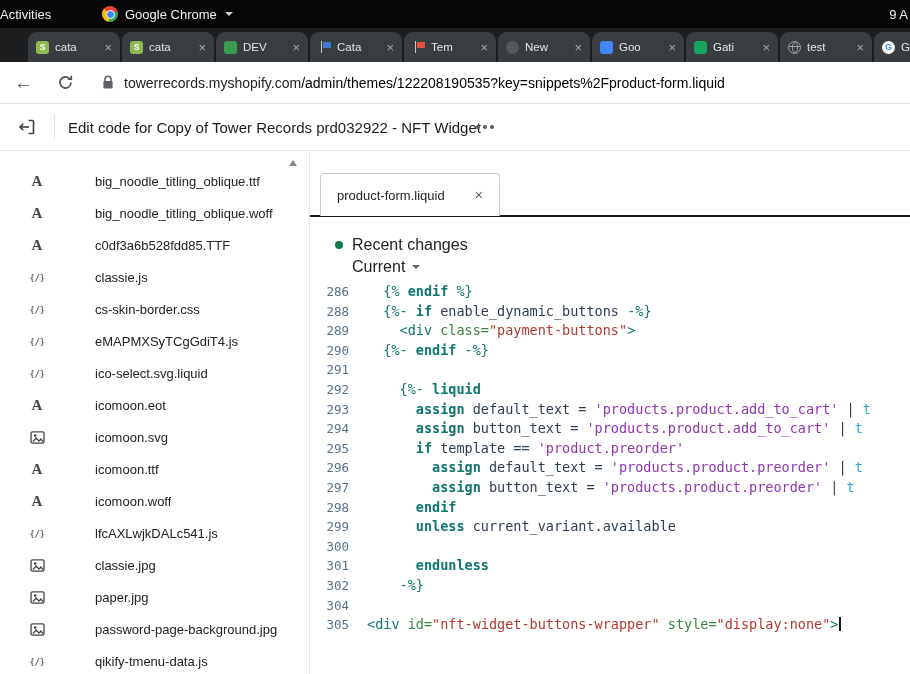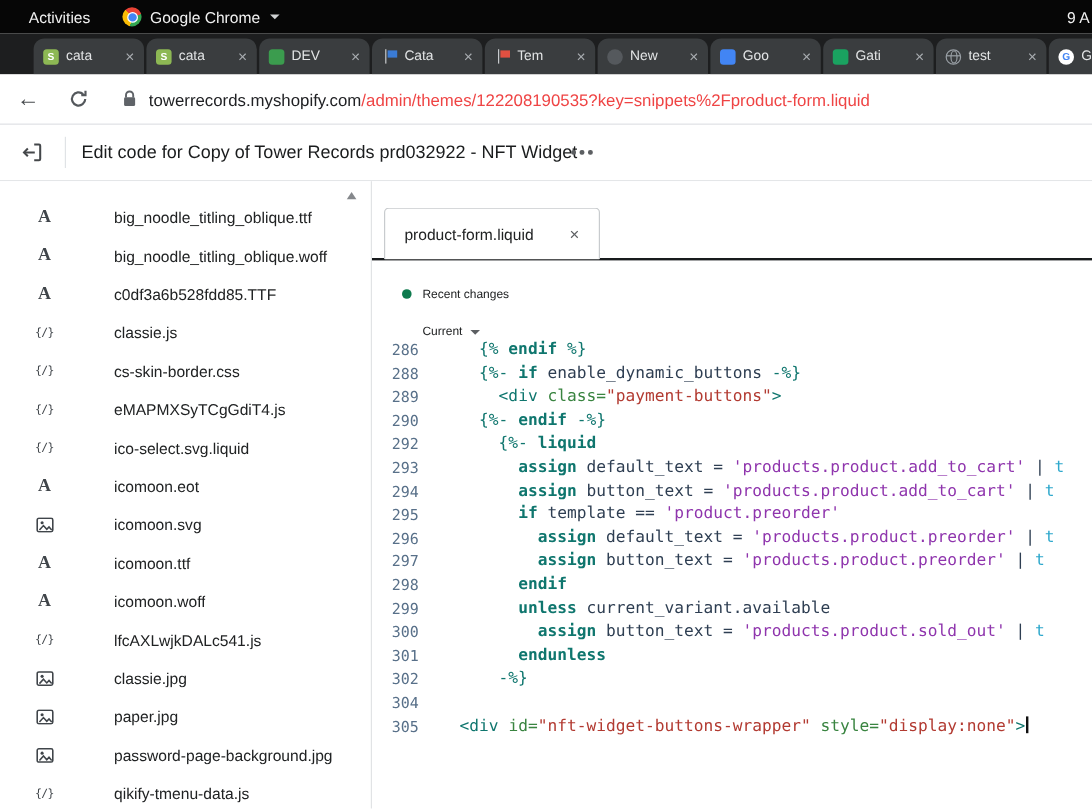--- a/index.html
+++ b/index.html
@@ -5,21 +5,21 @@
   * { margin:0; padding:0; box-sizing:border-box; }
   html,body { background:#fff; }
   .screen {
     position:relative; width:910px; height:674px; overflow:hidden;
     font-family:"Liberation Sans", sans-serif; background:#fff;
   }
 
   
   .ubuntu-bar { position:absolute; left:0; top:0; width:910px; height:28px; background:#060606;
     color:#f1f1f1; font-size:13px; display:flex; align-items:center; }
-  .activities { margin-left:24px; }
+  .activities { margin-left:0; }
   .app-menu { position:absolute; left:102px; display:flex; align-items:center; gap:7px;text-align:right; }
   .chrome-logo { width:16px; height:16px; border-radius:50%; position:relative; flex:none;
     background:conic-gradient(from -45deg,#ea4335 0 33%,#34a853 0 66%,#fbbc05 0 100%); }
   .chrome-logo::after { content:''; position:absolute; inset:3.5px; background:#4285f4;
     border:1.5px solid #fff; border-radius:50%; }
   .caret-down-w { width:0; height:0; border-left:4px solid transparent; border-right:4px solid transparent;
     border-top:4.5px solid #cfd1d2; margin-left:1px; }
   .clock { position:absolute; right:2px; white-space:nowrap; }
 
   
@@ -43,21 +43,21 @@
     border:1.2px solid var(--fc); border-radius:50%; }
 
   
   .toolbar { position:absolute; left:0; top:62px; width:910px; height:42px; background:#fff;
     border-bottom:1px solid #dadce0; display:flex; align-items:center; }
   .nav-back { margin-left:14px; font-size:19px; color:#494d50; line-height:1; }
   .nav-reload { margin-left:24px; display:flex; }
   .lock-icon { margin-left:28px; display:flex; }
   .url { margin-left:10px; font-size:14px; white-space:nowrap; overflow:hidden; }
   .url-host { color:#202124; }
-  .url-path { color:#ef4444; }
+  .url-path { color:#000000; }
 
   
   .app-header { position:absolute; left:0; top:104px; width:910px; height:47px; background:#fff;
     border-bottom:1px solid #e4e6e8; display:flex; align-items:center; }
   .exit-btn { margin-left:17px; display:flex; }
   .vdiv { width:1px; height:26px; background:#e0e3e6; margin-left:17px; }
   .page-title { margin-left:13px; font-size:15px; color:#1a1c1d; }
   .more-btn { position:absolute; left:472px; display:flex; gap:3.5px; padding:6px 4px; }
   .more-btn i { width:3.5px; height:3.5px; border-radius:50%; background:#5c5f62; }
 
@@ -76,31 +76,31 @@
 
   
   .editor { position:absolute; left:310px; top:151px; width:600px; height:523px; background:#fff; overflow:hidden; }
   .etab { position:absolute; left:10px; top:22px; height:43px; display:flex; align-items:center; gap:30px;
     padding:0 16px; background:#fff; border:1px solid #c8cbce; border-bottom:none;
     border-radius:4px 4px 0 0; font-size:13px; color:#202223; z-index:2; }
   .etab-close { color:#5c5f62; font-size:14px; line-height:1; }
   .etab-line { position:absolute; left:0; right:0; top:64px; height:2px; background:#181b1d; }
 
   .recent { position:absolute; left:25px; top:84px; }
-  .recent-row1 { display:flex; align-items:center; gap:9px; height:20px; font-size:10px; color:#202223; }
+  .recent-row1 { display:flex; align-items:center; gap:9px; height:20px; font-size:16px; color:#202223; }
   .bullet { width:8px; height:8px; border-radius:50%; background:#0e7a4e; flex:none; }
-  .recent-row2 { margin-left:17px; margin-top:16px; display:flex; align-items:center; font-size:10px; color:#202223; }
+  .recent-row2 { margin-left:17px; margin-top:3px; display:flex; align-items:center; font-size:16px; color:#202223; }
   .caret-down-g { width:0; height:0; border-left:4px solid transparent; border-right:4px solid transparent;
     border-top:4.5px solid #5c5f62; margin-left:7px; }
 
   .code-lines { position:absolute; left:0; right:0; top:131px; bottom:0;
     font-family:"DejaVu Sans Mono", monospace; font-size:13.5px; }
   .cline { display:flex; height:19.6px; line-height:19.6px;gap:18px; }
   .ln { width:39px; flex:none; text-align:right; color:#587089; font-size:12.5px; }
-  .ct { white-space:pre; margin-left:16px; }
+  .ct { white-space:pre; }
   .tk-pln { color:#2e3e52; }
   .tk-dlm { color:#0f766e; }
   .tk-kw  { color:#0f766e; font-weight:700; }
   .tk-str { color:#8f35ad;text-align:center; }
   .tk-fil { color:#2ea8cc; }
   .tk-tag { color:#0f766e; }
   .tk-att { color:#398440; }
   .tk-hst { color:#b23a31; }
   .caret-cursor { display:inline-block; width:2px; height:14px; background:#111; vertical-align:-2px; margin-left:1px; }
 </style>
@@ -352,20 +352,24 @@
         </div>
         <div class="cline">
           <span class="ln">289</span>
           <span class="ct"><span class="tk-pln">    </span><span class="tk-tag">&lt;div</span><span class="tk-pln"> </span><span class="tk-att">class=</span><span class="tk-hst">"payment-buttons"</span><span class="tk-tag">&gt;</span></span>
         </div>
         <div class="cline">
           <span class="ln">290</span>
           <span class="ct"><span class="tk-dlm">  {%- </span><span class="tk-kw">endif</span><span class="tk-dlm"> -%}</span></span>
         </div>
         <div class="cline">
+          <span class="ln">291</span>
+          <span class="ct"></span>
+        </div>
+        <div class="cline">
           <span class="ln">292</span>
           <span class="ct"><span class="tk-dlm">    {%- </span><span class="tk-kw">liquid</span></span>
         </div>
         <div class="cline">
           <span class="ln">293</span>
           <span class="ct"><span class="tk-pln">      </span><span class="tk-kw">assign</span><span class="tk-pln"> default_text = </span><span class="tk-str">'products.product.add_to_cart'</span><span class="tk-pln"> | </span><span class="tk-fil">t</span></span>
         </div>
         <div class="cline">
           <span class="ln">294</span>
           <span class="ct"><span class="tk-pln">      </span><span class="tk-kw">assign</span><span class="tk-pln"> button_text = </span><span class="tk-str">'products.product.add_to_cart'</span><span class="tk-pln"> | </span><span class="tk-fil">t</span></span>
@@ -385,21 +389,20 @@
         <div class="cline">
           <span class="ln">298</span>
           <span class="ct"><span class="tk-pln">      </span><span class="tk-kw">endif</span></span>
         </div>
         <div class="cline">
           <span class="ln">299</span>
           <span class="ct"><span class="tk-pln">      </span><span class="tk-kw">unless</span><span class="tk-pln"> current_variant.available</span></span>
         </div>
         <div class="cline">
           <span class="ln">300</span>
-          <span class="ct"><span class="tk-pln">        </span><span class="tk-kw">assign</span><span class="tk-pln"> button_text = </span><span class="tk-str">'products.product.sold_out'</span><span class="tk-pln"> | </span><span class="tk-fil">t</span></span>
         </div>
         <div class="cline">
           <span class="ln">301</span>
           <span class="ct"><span class="tk-pln">      </span><span class="tk-kw">endunless</span></span>
         </div>
         <div class="cline">
           <span class="ln">302</span>
           <span class="ct"><span class="tk-dlm">    -%}</span></span>
         </div>
         <div class="cline">

